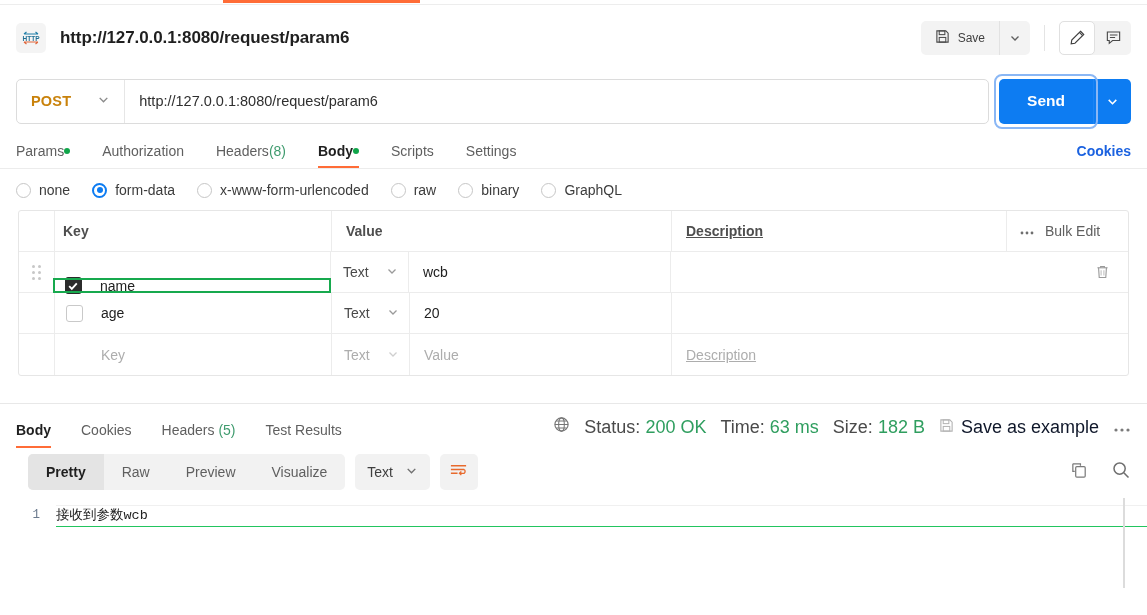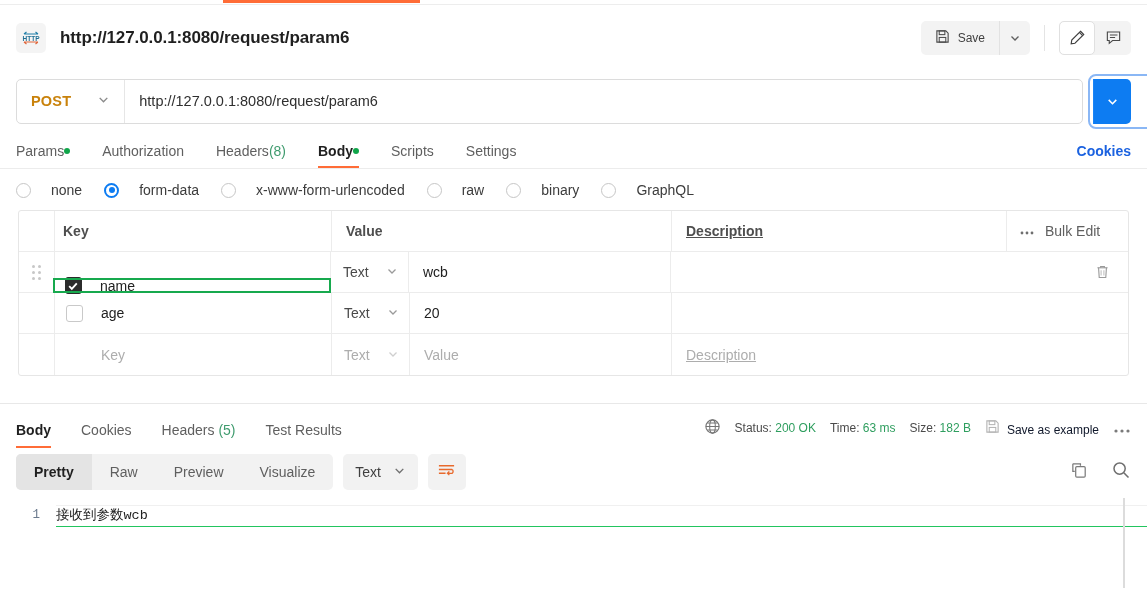--- a/index.html
+++ b/index.html
@@ -102,21 +102,21 @@
   .dot { width: 6px; height: 6px; border-radius: 50%; background: #10a54a; display: inline-block; }
   .count { color: #3f9b6e; }
   .cookies-link {
     margin-left: auto; font-size: 14px; color: #1b62e0; font-weight: bold;
     cursor: pointer; padding-bottom: 9px;
   }
   .tabs-rule { height: 1px; background: #ececec; margin: 0; }
 
   
   .radios { display: flex; align-items: center; padding: 13px 16px 12px 16px; gap: 22px; }
-  .radio-item { display: flex; align-items: center; gap: 20px; cursor: pointer; font-size: 14px; color: #3c3c3c; justify-content: space-between; }
+  .radio-item { display: flex; align-items: center; gap: 8px; cursor: pointer; font-size: 14px; color: #3c3c3c; justify-content: space-between; }
   .radio-circle {
     width: 15px; height: 15px; border-radius: 50%; border: 1.5px solid #c6c6c6;
     flex: none; position: relative; background: #fff;
   }
   .radio-item.on .radio-circle { border: 2px solid #0d7cf2; }
   .radio-item.on .radio-circle::after {
     content: ""; position: absolute; left: 50%; top: 50%;
     width: 6px; height: 6px; border-radius: 50%; background: #0d7cf2;
     transform: translate(-50%, -50%);
   }
@@ -160,27 +160,27 @@
   .resp-sep { height: 1px; background: #e8e8e8; margin-top: 27px; }
   .resp-tabs { display: flex; align-items: flex-end; padding: 0 16px; height: 44px; gap: 0; }
   .resp-tab {
     position: relative; font-size: 14px; color: #5f5f5f; cursor: pointer;
     padding: 0 0 10px 0; margin-right: 30px; white-space: nowrap;
   }
   .resp-tab.active { color: #1f1f1f; font-weight: bold; }
   .resp-tab.active::after {
     content: ""; position: absolute; left: 0; right: 0; bottom: 0; height: 2px; background: #ff6c37;
   }
-  .resp-meta { margin-left: auto; display: flex; align-items: center; gap: 14px; padding-bottom: 10px; font-size: 12px; color: #4a4a4a; }
+  .resp-meta { margin-left: auto; display: flex; align-items: center; gap: 14px; padding-bottom: 10px; font-size: 18px; color: #4a4a4a; }
   .meta-ok { color: #2f9e5f; }
   .save-example { display: flex; align-items: flex-end; gap: 7px; color: #0f172a; cursor: pointer; }
   .more-dots { letter-spacing: 1px; color: #7a7a7a; cursor: pointer; font-size: 15px; }
 
   
-  .resp-toolbar { display: flex; align-items: center; padding: 6px 16px 8px 16px; gap: 10px; }
+  .resp-toolbar { display: flex; align-items: center; padding: 6px 16px 8px 28px; gap: 10px; }
   .seg { display: flex; background: #f2f2f2; border-radius: 5px; overflow: hidden; height: 36px; }
   .seg div {
     display: flex; align-items: center; padding: 0 18px; font-size: 14px; color: #5f5f5f; cursor: pointer;
   }
   .seg div.active { background: #e4e4e4; color: #1f1f1f; font-weight: bold; }
   .type-sel {
     display: flex; align-items: center; gap: 12px; padding: 0 12px; height: 36px;
     background: #f2f2f2; border-radius: 5px; font-size: 14px; color: #3f3f3f; cursor: pointer;
   }
   .wrap-btn {
@@ -263,20 +263,21 @@
       <span>
         <svg width="13" height="13" viewBox="0 0 12 12">
             <path d="M2.5 4.5 L6 8 L9.5 4.5" fill="none" stroke="#8a8a8a" stroke-width="1.3"></path>
           </svg>
       </span>
     </div>
     <div class="url-input">http://127.0.0.1:8080/request/param6</div>
   </div>
   <div class="send-wrap">
     <div class="send-focus"></div>
+    <div class="send-btn">Send</div>
     <div class="send-caret">
       <svg width="13" height="13" viewBox="0 0 12 12">
           <path d="M2.5 4.5 L6 8 L9.5 4.5" fill="none" stroke="#ffffff" stroke-width="1.4"></path>
         </svg>
     </div>
   </div>
 </div>
 
 <div class="req-tabs">
   <div class="req-tab">

